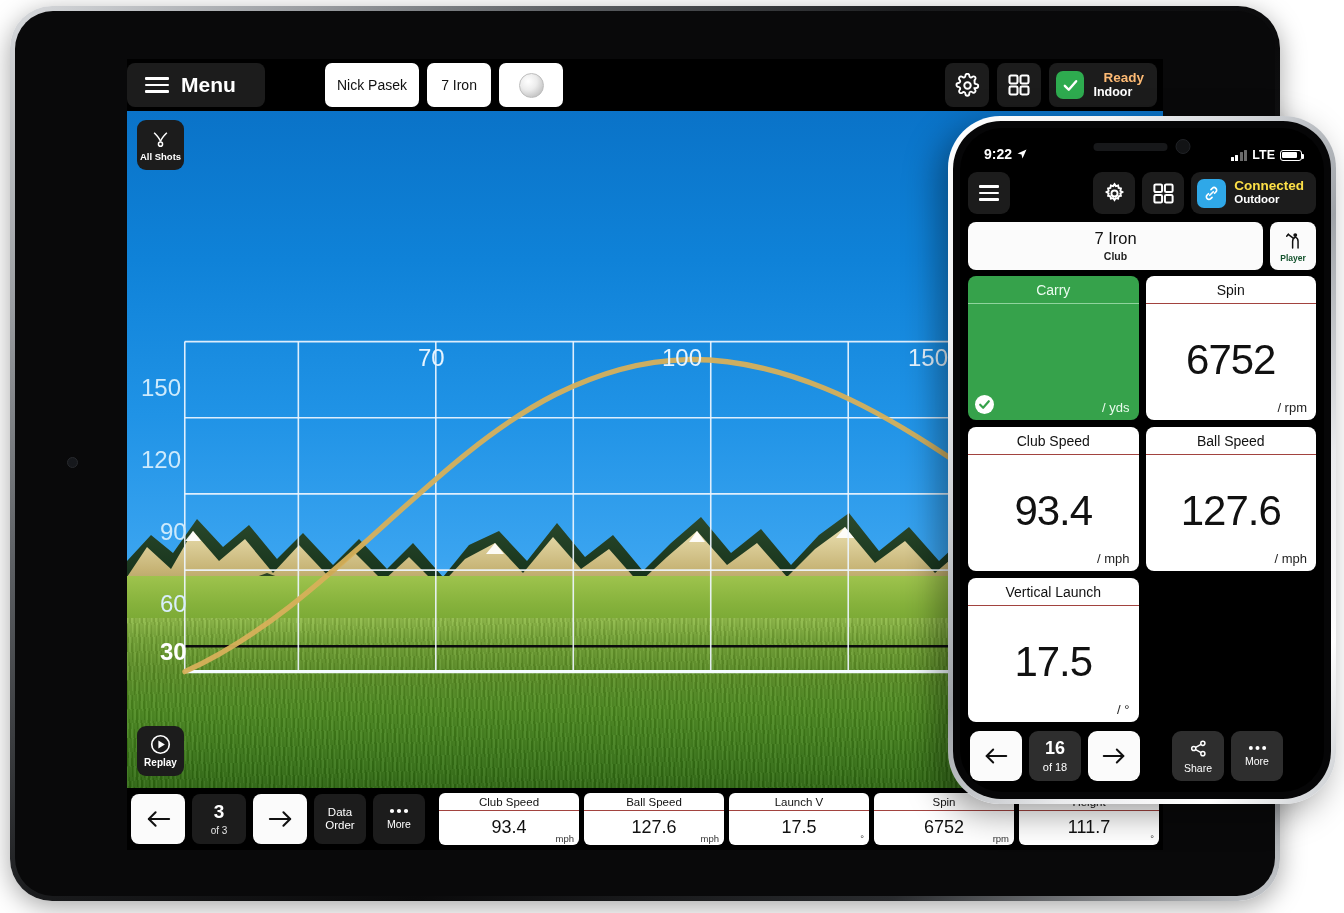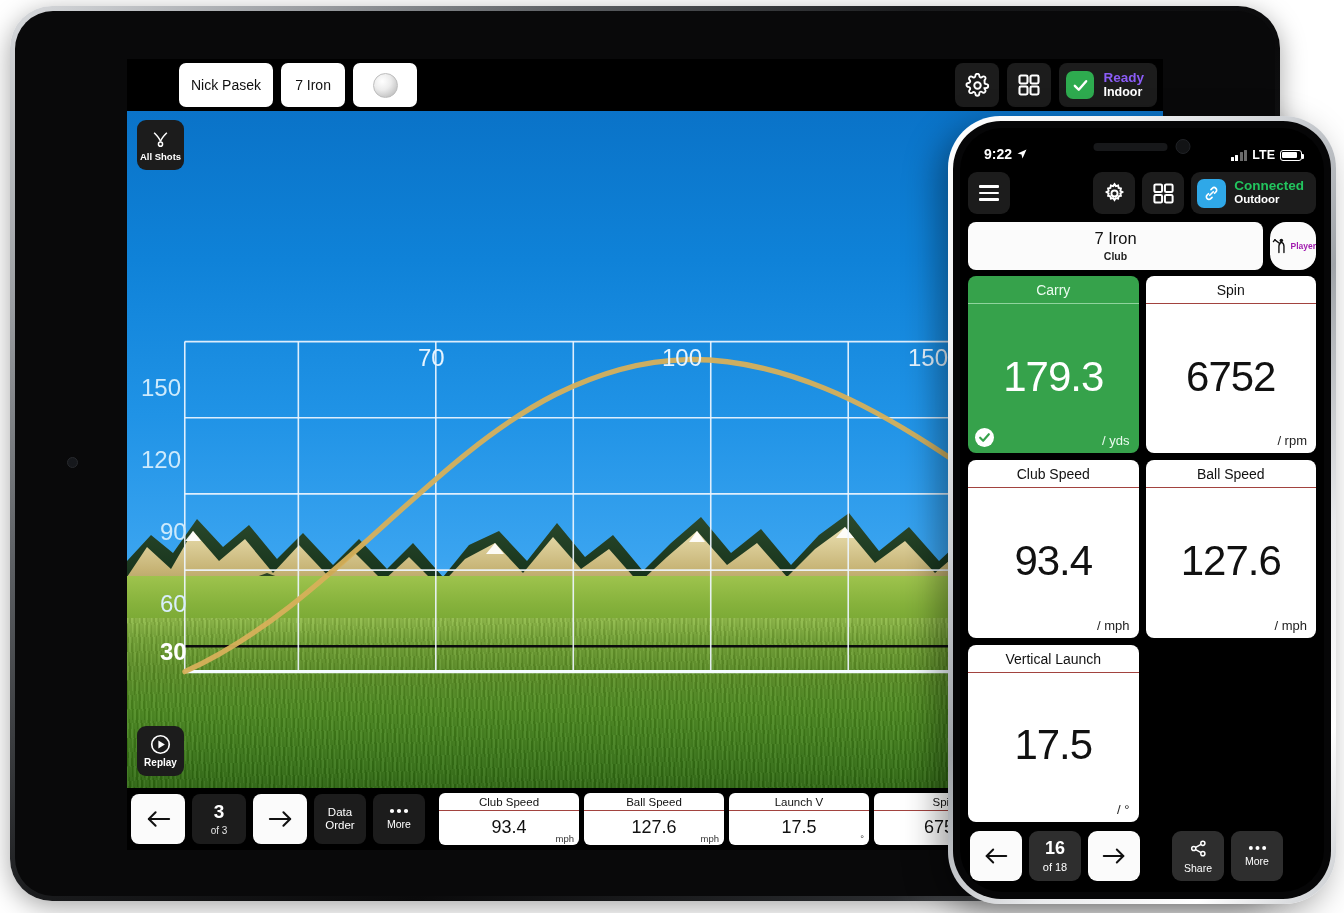--- a/index.html
+++ b/index.html
@@ -67,21 +67,21 @@
   }
   .t-status {
     background:#1c1c1c; border-radius:8px; height:44px;
     display:flex; align-items:center; gap:9px; padding:0 13px 0 7px;
   }
   .t-status .chk {
     width:28px; height:28px; border-radius:7px; background:#2eab4f;
     display:flex; align-items:center; justify-content:center;
   }
   .t-status .txt { line-height:1.08; }
-  .t-status .l1 { color:#8b5cf6; font-size:13.5px; font-weight:700; }
+  .t-status .l1 { color:#fdba74; font-size:13.5px; font-weight:700;margin-left:10px; }
   .t-status .l2 { color:#ffffff; font-size:12.5px; font-weight:600; }
 
   
   .t-view { position:relative; height:calc(100% - 52px - 62px); overflow:hidden; }
   .sky {
     position:absolute; inset:0;
     background: linear-gradient(180deg,#0a73c8 0%,#0f82d8 22%,#2093e6 45%,#3aa4f0 66%,#63b9f6 82%,#8fcdf9 95%);
   }
   .mtns { position:absolute; left:0; right:0; bottom:165px; height:150px; }
   .grass {
@@ -147,21 +147,21 @@
     position:absolute; left:0; right:0; top:50%; transform:translateY(-52%);
     text-align:center; font-size:18px; color:#111; font-weight:400;
   }
   .metric .m-unit {
     position:absolute; right:5px; bottom:1px; font-size:9.5px; color:#333;
   }
 
   
   #phone {
     position:absolute; left:948px; top:116px;
-    width:388px; height:788px;
+    width:388px; height:688px;
     border-radius:52px;
     background: linear-gradient(128deg,#ffffff 0%,#f2f3f4 18%,#cfd2d6 34%,#9fa3a8 50%,#e9eaec 70%,#ffffff 86%,#c8cbcf 100%);
     padding:5px;
     box-shadow: -10px 10px 34px rgba(0,0,0,.38);
   }
   #phone-bezel {
     width:100%; height:100%; border-radius:48px; background:#060607;
     padding:7px; position:relative;
   }
   #phone-screen {
@@ -192,35 +192,35 @@
   .p-iconbtn {
     background:#1c1c1c; border-radius:9px; width:42px; height:42px;
     display:flex; align-items:center; justify-content:center;
   }
   .p-conn {
     background:#1c1c1c; border-radius:9px; height:42px; display:flex;
     align-items:center; gap:8px; padding:0 12px 0 6px;
   }
   .p-conn .lk { width:29px; height:29px; border-radius:7px; background:#2fa8e8;
     display:flex; align-items:center; justify-content:center; }
-  .p-conn .l1 { color:#22c55e; font-size:13.5px; font-weight:700; line-height:1.05; }
+  .p-conn .l1 { color:#fde047; font-size:13.5px; font-weight:700; line-height:1.05; }
   .p-conn .l2 { color:#fff; font-size:11.5px; font-weight:600; line-height:1.2; }
 
   .p-sel { height:56px; display:flex; align-items:center; gap:7px; padding:0 8px 4px; }
   .sel-chip {
     background:#fbfbfb; border-radius:8px; height:48px; flex:1;
     display:flex; flex-direction:column; align-items:center; justify-content:center;
     color:#111; line-height:1.05;
   }
   .sel-chip .v { font-size:16.5px; font-weight:400; }
   .sel-chip .k { font-size:10.5px; font-weight:700; margin-top:4px; color:#222; }
   .sel-player {
-    background:#fbfbfb; border-radius:16px; height:48px; width:46px;
-    display:flex; flex-direction:row; align-items:center; justify-content:center;
-    color:#a21caf; gap:1px;
+    background:#fbfbfb; border-radius:8px; height:48px; width:46px;
+    display:flex; flex-direction:column; align-items:center; justify-content:center;
+    color:#14532d; gap:1px;
   }
   .sel-player .k { font-size:8.5px; font-weight:600; }
 
   .p-tiles {
     flex:1; display:grid; grid-template-columns:1fr 1fr; grid-auto-rows:1fr;
     gap:7px; padding:0 8px 4px;
   }
   .tile {
     background:#fff; border-radius:8px; position:relative; overflow:hidden;
     display:flex; flex-direction:column;
@@ -268,20 +268,28 @@
 <body>
 
 <div id="stage">
 
   <div id="tablet">
     <div id="tablet-bezel">
       <div id="tablet-cam"></div>
       <div id="tablet-screen">
 
         <div class="t-toolbar">
+          <div class="t-menu">
+            <span class="hamburger">
+                <i></i>
+                <i></i>
+                <i></i>
+              </span>
+            <span>Menu</span>
+          </div>
           <div style="width:44px"></div>
           <div class="t-chip">Nick Pasek</div>
           <div class="t-chip">7 Iron</div>
           <div class="t-chip t-ball-chip">
             <span class="ball-glyph"></span>
           </div>
           <div class="t-spacer"></div>
           <div class="t-iconbtn">
             <svg width="25" height="25" viewBox="0 0 24 24" fill="none" stroke="#fff" stroke-width="1.9">
               <circle cx="12" cy="12" r="3.1"></circle>
@@ -545,21 +553,20 @@
               <path d="M6.2 4.2 L4.2 6.6"></path>
             </svg>
             <span class="k">Player</span>
           </div>
         </div>
 
         <div class="p-tiles">
           <div class="tile green">
             <div class="t-head">Carry</div>
             <div class="t-body">
-              <div class="t-val">179.3</div>
               <div class="t-unit">/ yds</div>
               <div class="badge">
                 <svg width="13" height="13" viewBox="0 0 24 24" fill="none" stroke="#36a24b" stroke-width="4" stroke-linecap="round" stroke-linejoin="round">
                     <polyline points="4,12.5 9.5,18 20,6"></polyline>
                   </svg>
               </div>
             </div>
           </div>
           <div class="tile">
             <div class="t-head">Spin</div>

